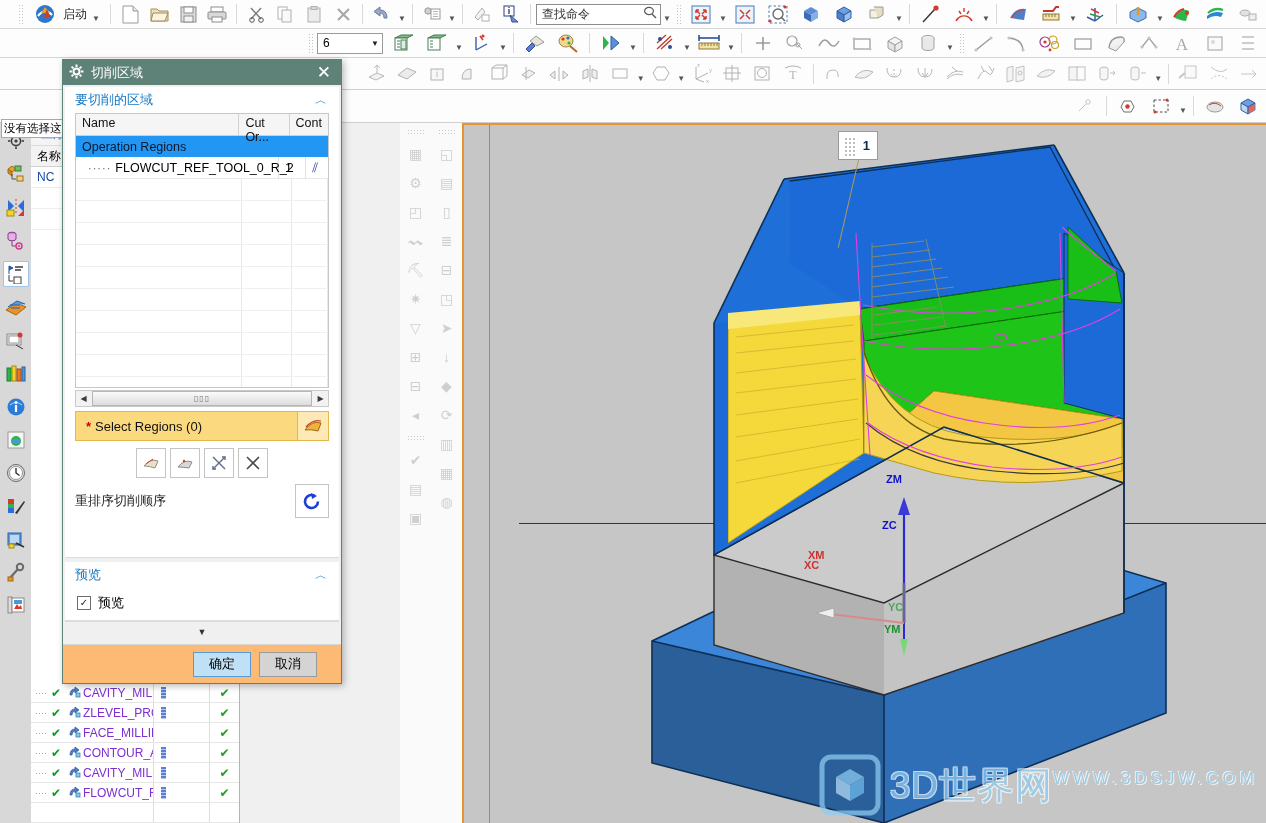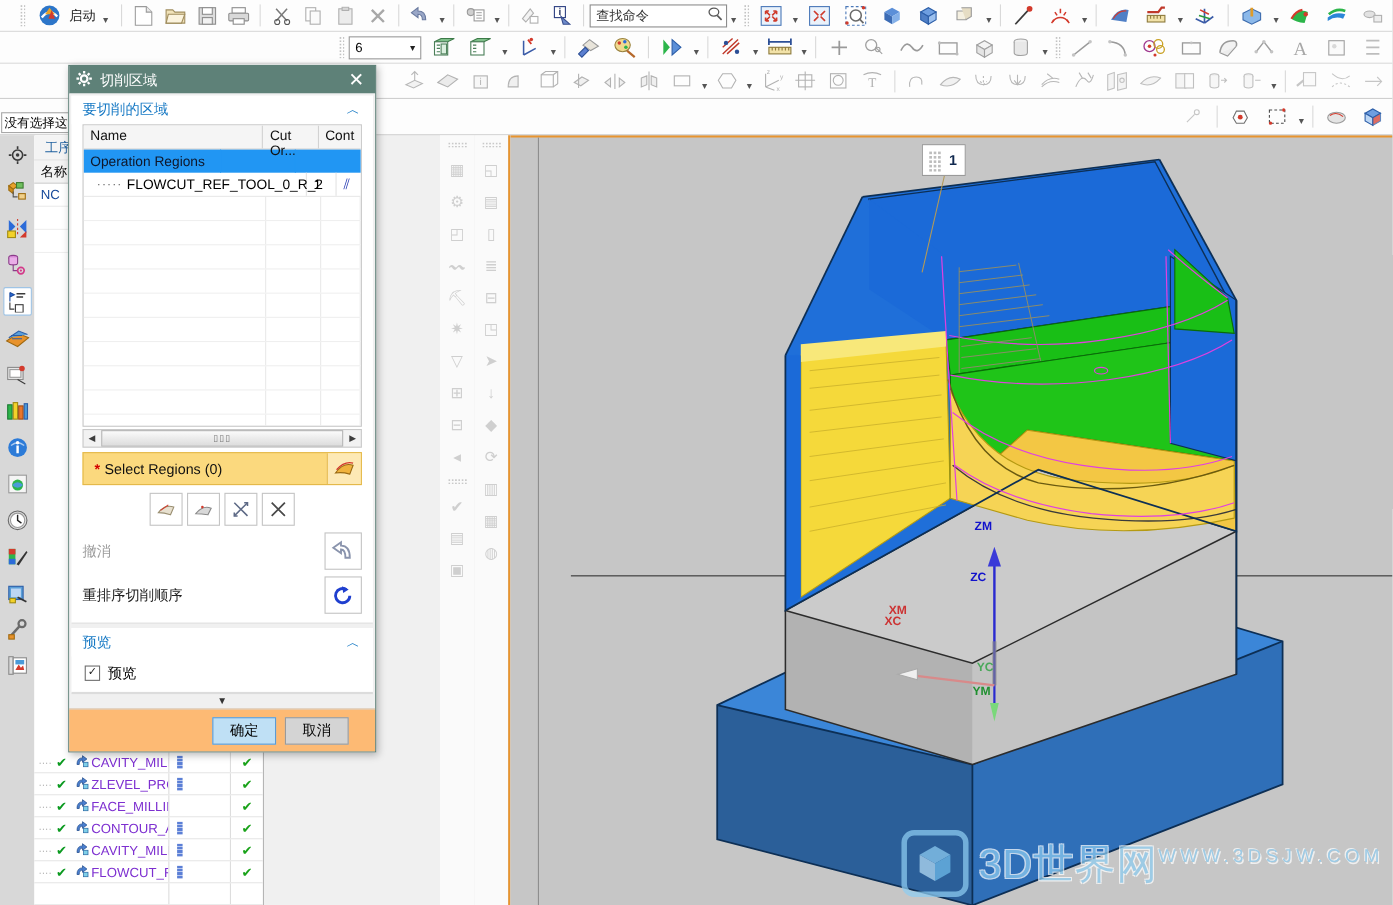--- a/index.html
+++ b/index.html
@@ -1198,21 +1198,21 @@
         <path d="M18 24 L18 40 L32 48 L32 32z" fill="#b6def7"></path>
         <path d="M46 24 L46 40 L32 48 L32 32z" fill="#6fbdeb"></path>
       </svg>
       <div class="wtxt">
         <div class="w1">3D世界网</div>
         <div class="w2">WWW.3DSJW.COM</div>
       </div>
     </div>
   </div>
 
-  <div style="position:absolute;left:1px;top:102px;width:62px;height:19px;background:#fff;border:1px solid #a8a8a8;
+  <div style="position:absolute;left:1px;top:119px;width:62px;height:19px;background:#fff;border:1px solid #a8a8a8;
               font-size:11.5px;padding:1px 2px;box-sizing:border-box;overflow:hidden;white-space:nowrap;z-index:5;">没有选择这</div>
 
   <div class="dialog">
     <div class="dlg-title">
       <span>
         <svg width="15" height="15" viewBox="0 0 15 15">
             <circle cx="7.5" cy="7.5" r="3" fill="none" stroke="#fff" stroke-width="2"></circle>
             <g stroke="#fff" stroke-width="2">
               <path d="M7.5 0.5v2.4M7.5 12.1v2.4M0.5 7.5h2.4M12.1 7.5h2.4M2.6 2.6l1.7 1.7M10.7 10.7l1.7 1.7M12.4 2.6l-1.7 1.7M4.3 10.7l-1.7 1.7"></path>
             </g>
@@ -1345,28 +1345,20 @@
                 <path d="M2 11 L2 14 L5 14" stroke="#5e6a86" stroke-width="1.4" fill="none"></path>
               </svg>
           </span>
           <span class="sqbtn">
             <svg width="16" height="16" viewBox="0 0 16 16">
                 <path d="M2 2 L14 14 M14 2 L2 14" stroke="#4a4a4a" stroke-width="1.6"></path>
               </svg>
           </span>
         </div>
 
-        <div class="optrow">
-          <span class="olabel dim">撤消</span>
-          <span class="obtn">
-            <svg width="22" height="20" viewBox="0 0 22 20">
-                <path d="M17 16 Q17 5 9 5 L9 2 L2 7 L9 12 L9 8.5 Q13 8.5 13 16z" fill="none" stroke="#8a94ad" stroke-width="1.7"></path>
-              </svg>
-          </span>
-        </div>
 
         <div class="optrow">
           <span class="olabel">重排序切削顺序</span>
           <span class="obtn">
             <svg width="22" height="21" viewBox="0 0 22 21">
                 <path d="M17 10.5 A6.5 6.5 0 1 1 14 5" fill="none" stroke="#1f3fcf" stroke-width="2.6"></path>
                 <path d="M10 2 L16 5 L11 8z" fill="#1f3fcf"></path>
               </svg>
           </span>
         </div>

